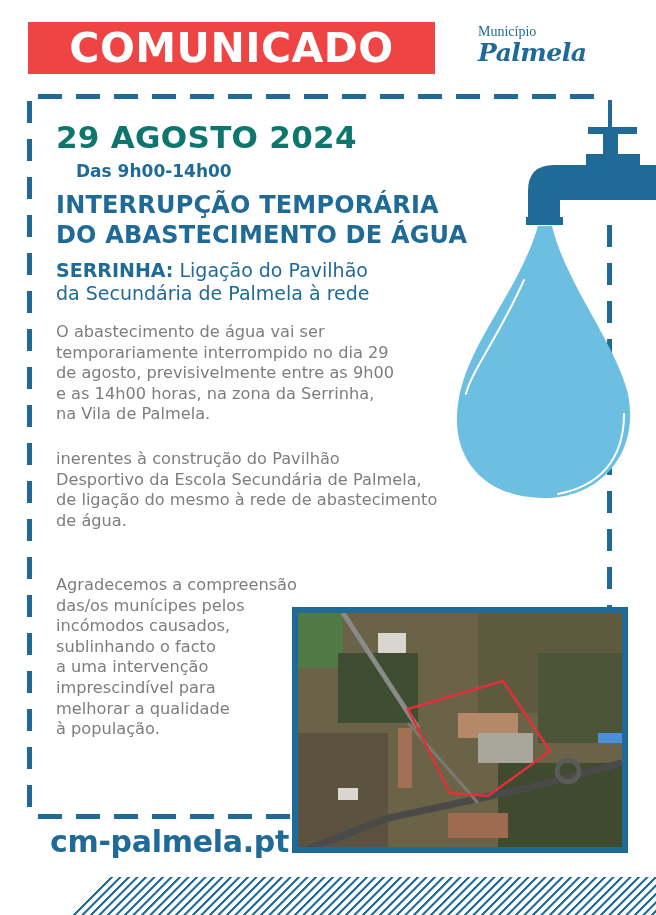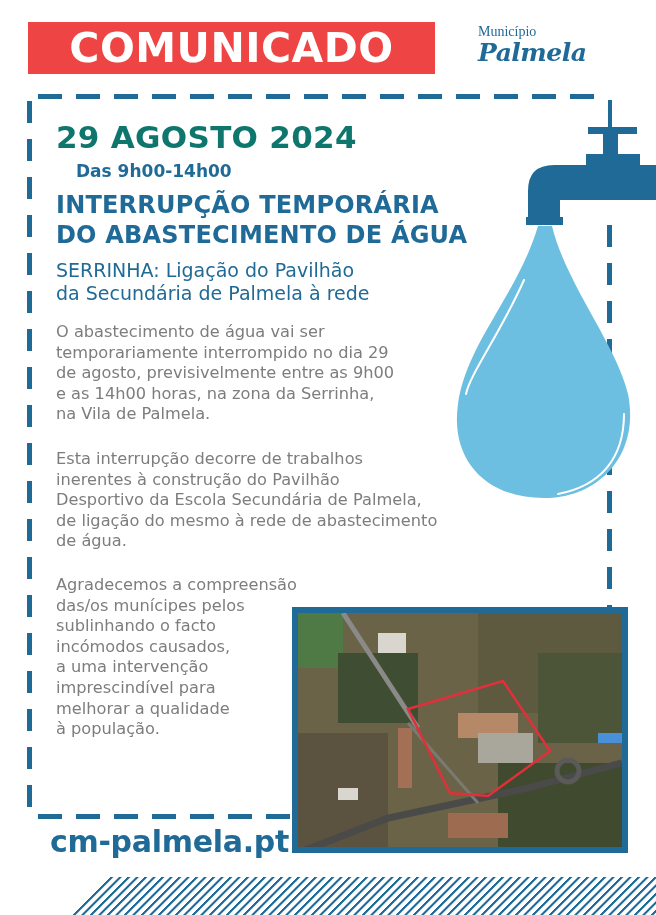--- a/index.html
+++ b/index.html
@@ -20,21 +20,21 @@
   .logo .pal { font-family:"DejaVu Serif", serif; font-weight:bold; font-style:italic; font-size:25px; line-height:26px; letter-spacing:-0.5px; }
 
   .dash-h { height:5px;
     background: repeating-linear-gradient(90deg,#1f6a96 0 24px,transparent 24px 38px); }
   .dash-v { width:5px;
     background: repeating-linear-gradient(180deg,#1f6a96 0 22px,transparent 22px 38px); }
   .date { left:56px; top:118px; font-weight:bold; font-size:31px; line-height:38px; color:#0f766e; letter-spacing:0.3px; }
   .hours { left:56px; top:160px; font-weight:bold; font-size:17px; line-height:22px; color:#1f6a96;margin-left:20px; }
   .title { left:56px; top:190px; font-weight:bold; font-size:24px; line-height:30px; color:#1f6a96; letter-spacing:0.2px; width:470px; }
   .subtitle { left:56px; top:259px; font-size:19px; line-height:23px; color:#1f6a96; width:380px; }
-  .subtitle b { font-weight:normal; }
+  .subtitle b { font-weight:bold; }
   .para { left:56px; font-size:16.2px; line-height:20.6px; color:#7d7d7d; }
   .p1 { top:322px; width:400px; }
   .p2 { top:449px; width:440px; }
   .p3 { top:575px; width:290px; }
   .site { left:50px; top:822px; font-weight:bold; font-size:30px; line-height:40px; color:#1f6a96; letter-spacing:-0.3px; }
   .map { left:292px; top:607px; width:336px; height:246px; background:#1f6a96; }
   .map svg { position:absolute; left:6px; top:6px; }
   .stripes { left:0; top:877px; width:656px; height:38px; }
 </style>
 </head>
@@ -87,31 +87,30 @@
 </div>
 
 <div class="abs para p1">
   <div>O abastecimento de água vai ser</div>
   <div>temporariamente interrompido no dia 29</div>
   <div>de agosto, previsivelmente entre as 9h00</div>
   <div>e as 14h00 horas, na zona da Serrinha,</div>
   <div>na Vila de Palmela.</div>
 </div>
 <div class="abs para p2">
-  <div>Esta interrupção decorre de trabalhos</div>
   <div>inerentes à construção do Pavilhão</div>
   <div>Desportivo da Escola Secundária de Palmela,</div>
   <div>de ligação do mesmo à rede de abastecimento</div>
   <div>de água.</div>
 </div>
 <div class="abs para p3">
   <div>Agradecemos a compreensão</div>
   <div>das/os munícipes pelos</div>
+  <div>incómodos causados,</div>
   <div>sublinhando o facto</div>
-  <div>incómodos causados,</div>
   <div>a uma intervenção</div>
   <div>imprescindível para</div>
   <div>melhorar a qualidade</div>
   <div>à população.</div>
 </div>
 
 <div class="abs map">
   <svg width="324" height="234" viewBox="0 0 324 234">
     <rect width="324" height="234" fill="#6b6348"></rect>
 

